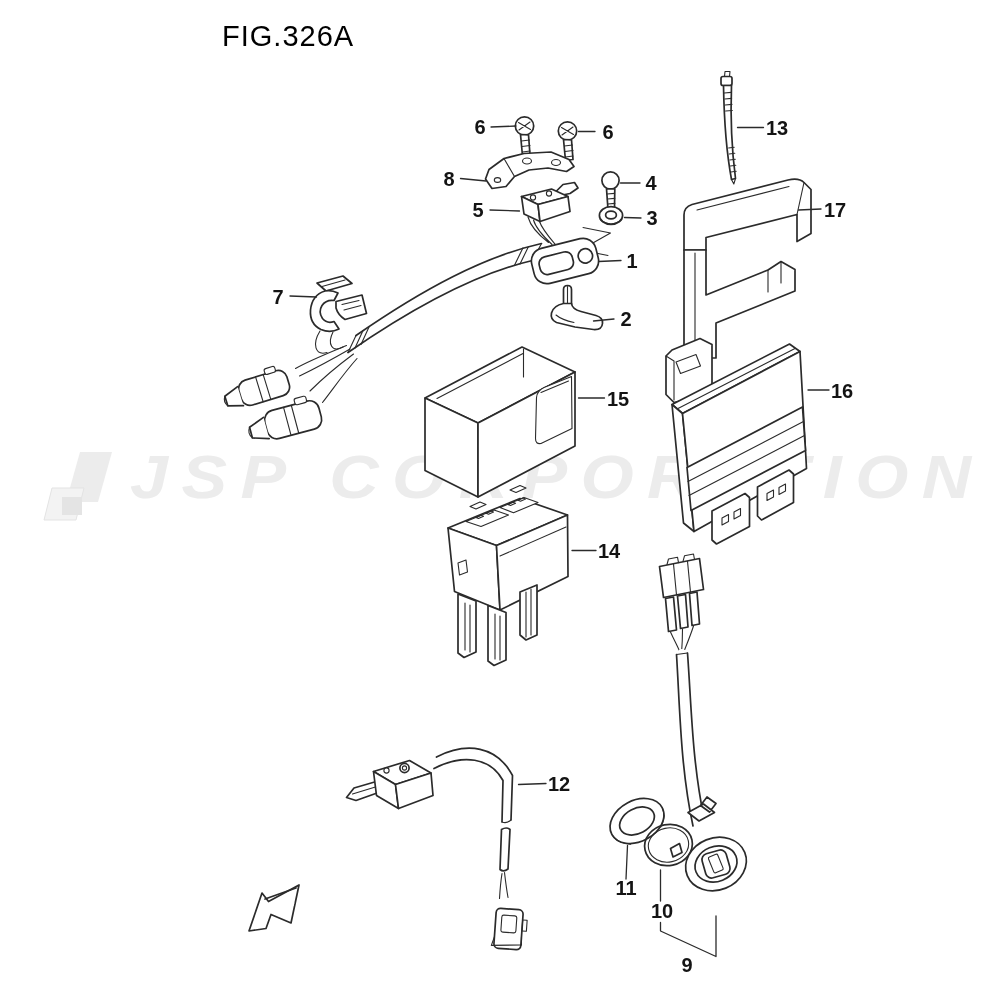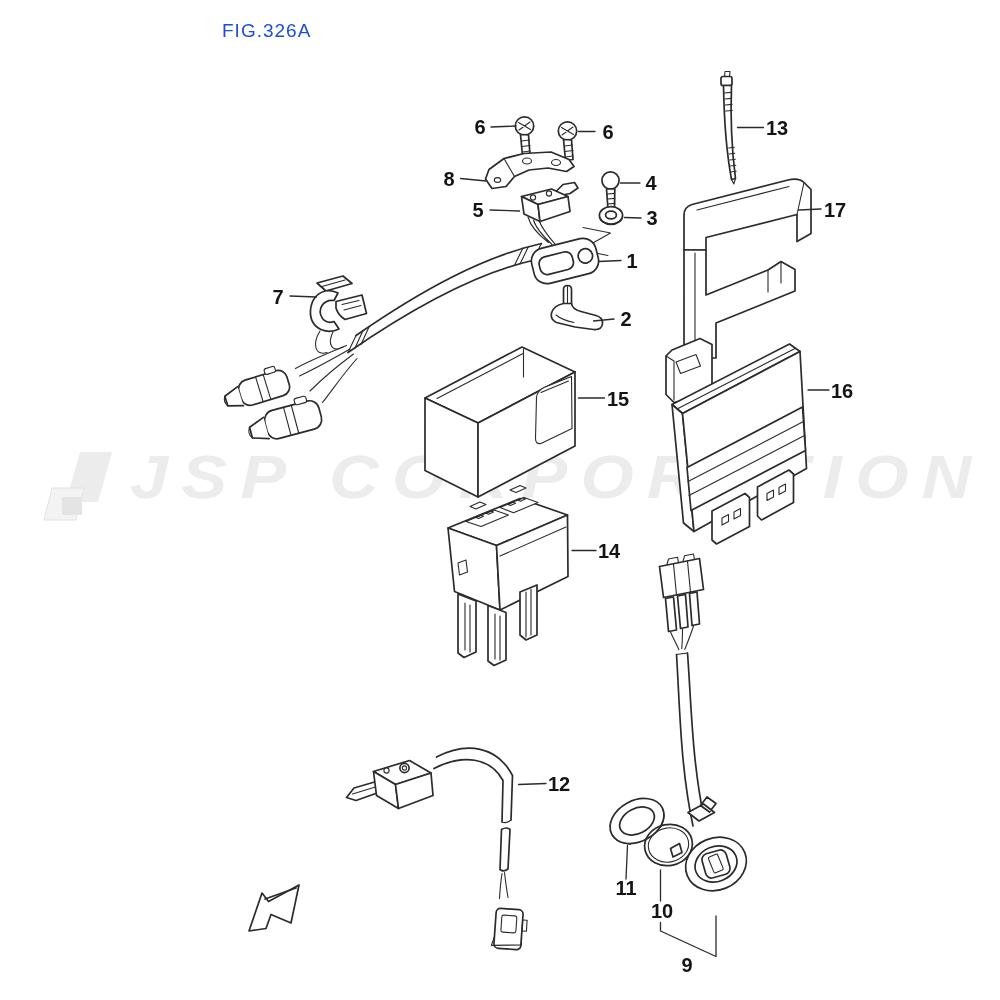--- a/index.html
+++ b/index.html
@@ -17,21 +17,21 @@
   .ink .f{fill:#ffffff;}
   .ink .thin{stroke-width:1.1;}
   .ink .core{stroke:#ffffff;stroke-width:18;}
   .ink .core2{stroke:#ffffff;stroke-width:10;}
   .ink .leader path{stroke-width:1.3;}
   .callout{font-size:20px;font-weight:bold;fill:#141414;text-anchor:middle;stroke:none;
            font-family:"Liberation Sans",sans-serif;}
   .fwd-poly{fill:#181818;stroke:none;}
   .fwd-text{font-size:13.5px;font-weight:bold;font-style:italic;fill:#ffffff;stroke:none;
             text-anchor:middle;letter-spacing:0.5px;}
-  .fig-title{position:absolute;left:222px;top:20px;font-size:19px;color:#1d4ed8;
+  .fig-title{position:absolute;left:222px;top:20px;font-size:29px;color:#000000;
              letter-spacing:1px;}
 </style>
 </head>
 <body>
 
 <div class="page">
 
   <div class="watermark-layer">
     <svg width="140" height="90" style="position:absolute;left:30px;top:445px;">
       <polygon points="50,7 82,7 68,57 36,57" fill="#ececec"></polygon>

